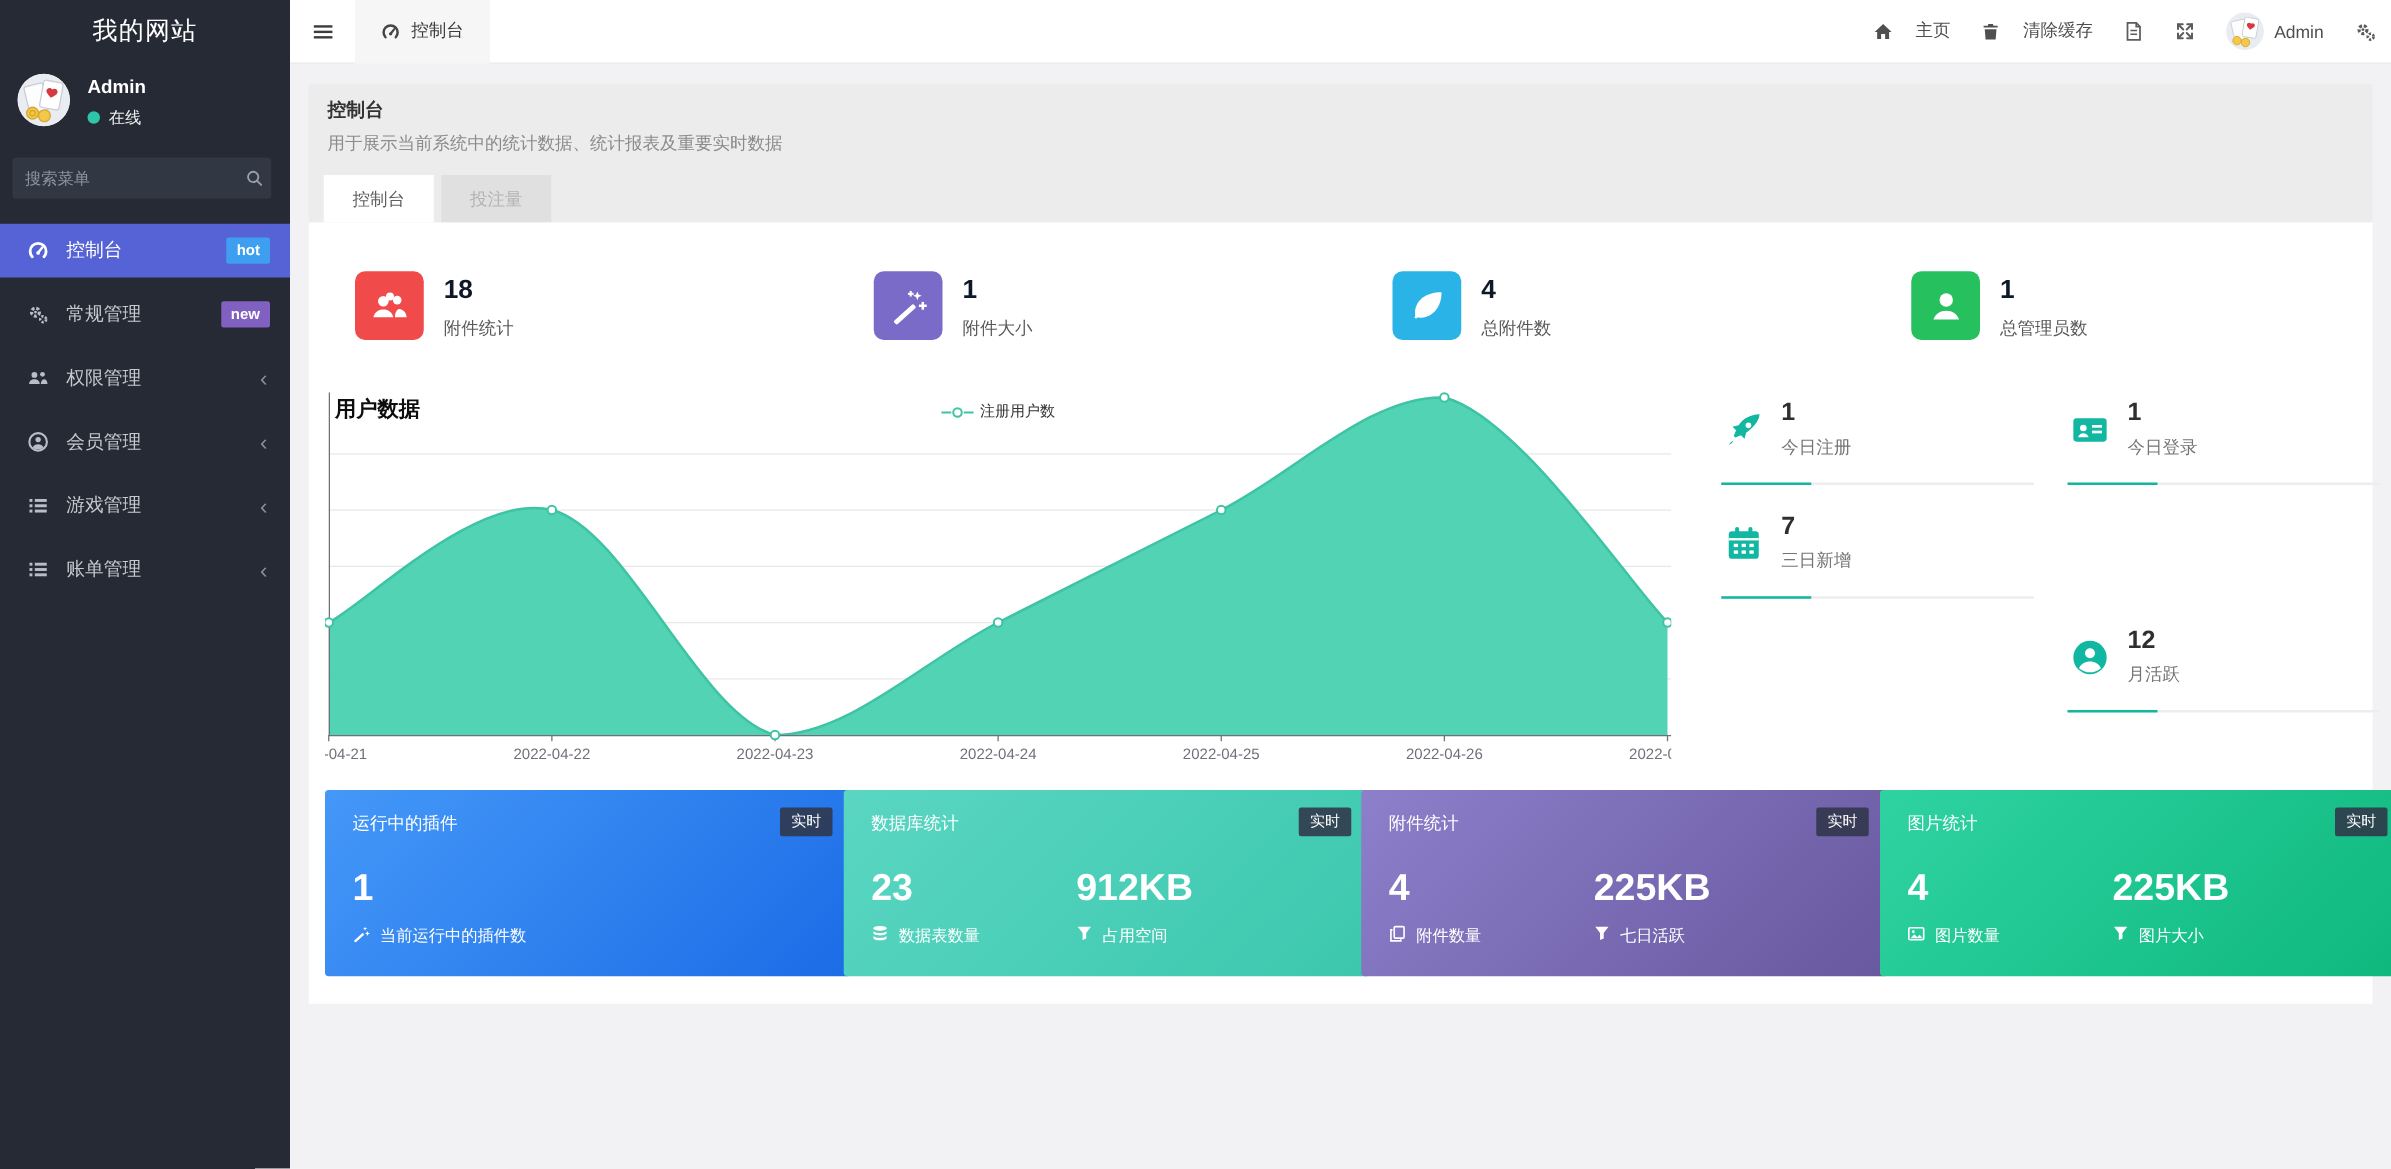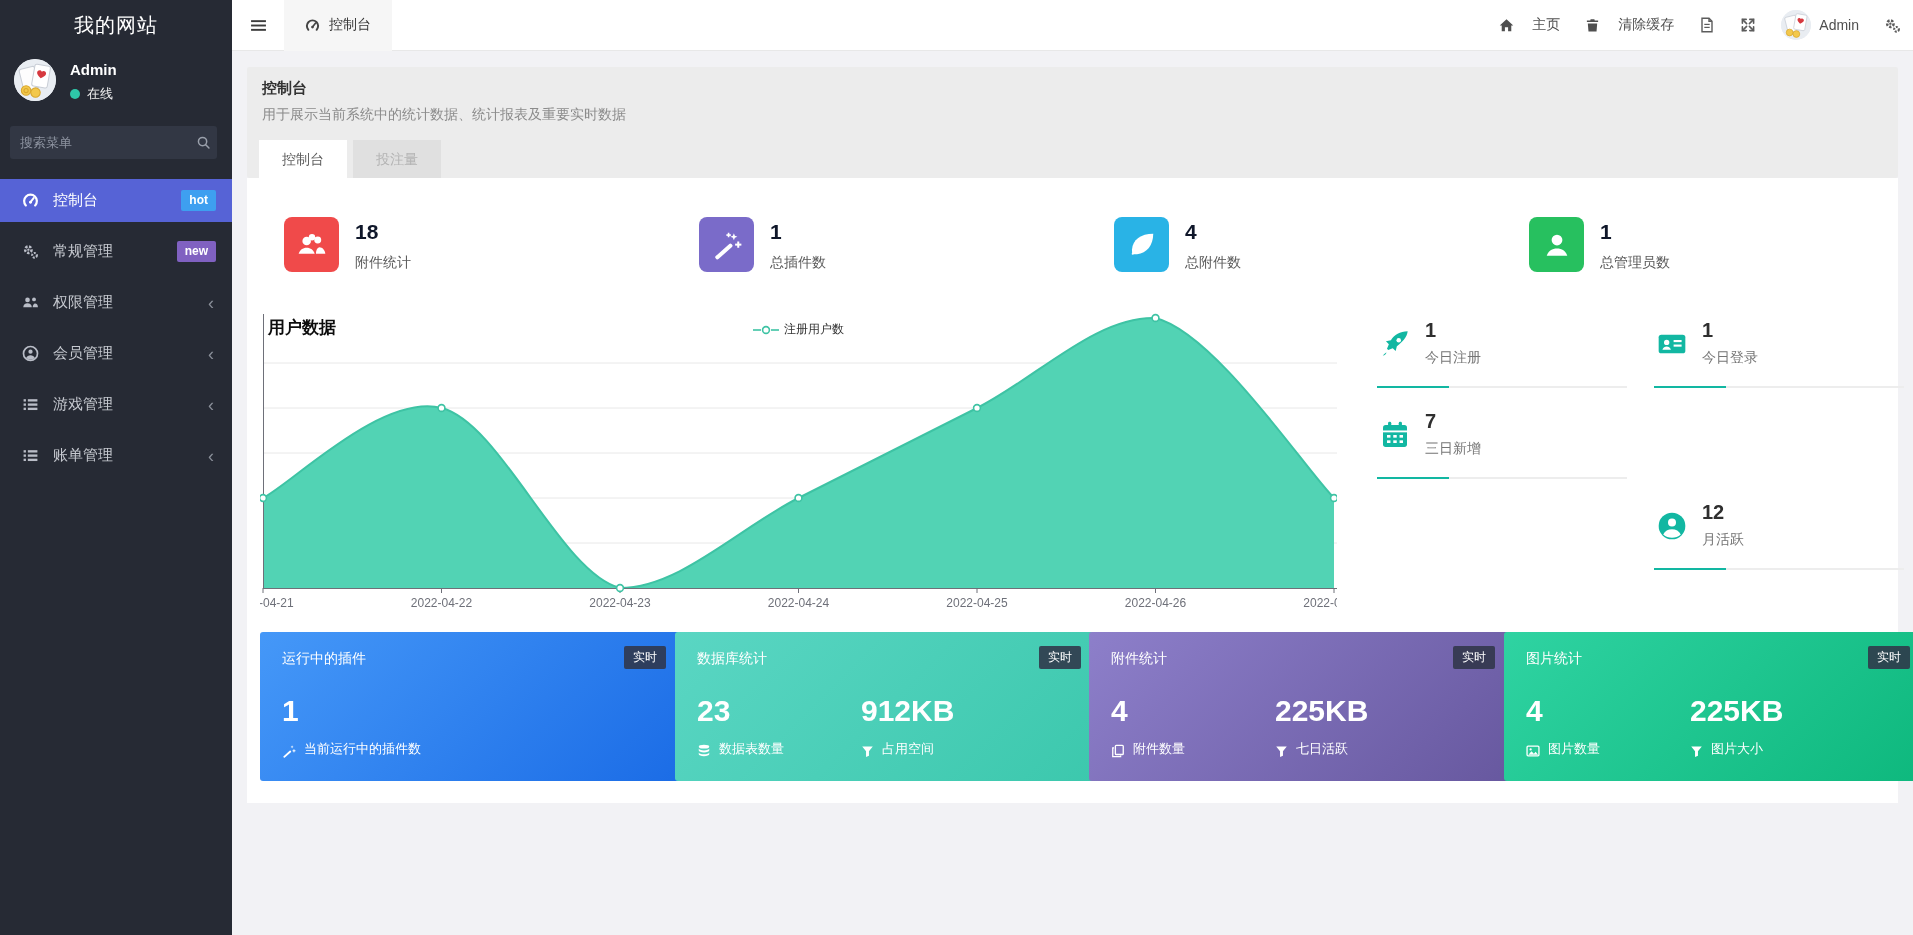--- a/index.html
+++ b/index.html
@@ -78,21 +78,21 @@
   .mini .m-line { position:absolute; left:0; bottom:0; width:100%; height:2px; background:#ededed; }
   .mini .m-line i { display:block; width:72px; height:2px; }
 
   
   .sum-card { position:absolute; top:454px; width:421px; height:149px; border-radius:3px; color:#fff; }
   .sc-title { position:absolute; left:22px; top:18px; font-size:14px; }
   .sc-badge { position:absolute; right:15px; top:14px; background:rgba(48,54,73,0.88); color:#fff; font-size:12px;
               padding:3px 9px; border-radius:2px; }
   .sc-val { position:absolute; left:22px; top:62px; font-size:30px; font-weight:bold; }
   .sc-val2 { position:absolute; left:186px; top:62px; font-size:30px; font-weight:bold; }
-  .sc-foot { position:absolute; left:22px; top:108px; display:flex; align-items:flex-end; gap:8px; font-size:13px; }
+  .sc-foot { position:absolute; left:22px; top:108px; display:flex; align-items:flex-start; gap:8px; font-size:13px; }
   .sc-foot.right { left:186px; }
   .sc-foot .f-ic { display:flex; color:#fff; }
 </style>
 </head>
 <body>
 
 <div id="app">
 
   <div class="sidebar">
     <div class="side-title">我的网站</div>
@@ -325,21 +325,21 @@
             <rect x="1" y="15.6" width="17" height="3.2" rx="1.2" transform="rotate(-42 9.5 17.2)"></rect>
             <path d="M17.5 2.5l.8 2 2 .8-2 .8-.8 2-.8-2-2-.8 2-.8z"></path>
             <rect x="20.2" y="9.2" width="1.6" height="5"></rect>
             <rect x="18.5" y="10.9" width="5" height="1.6"></rect>
             <rect x="12.6" y="2.2" width="1.3" height="3.6"></rect>
             <rect x="11.5" y="3.4" width="3.6" height="1.3"></rect>
           </svg>
       </span>
       <span>
         <div class="stat-num">1</div>
-        <div class="stat-label">总插件数</div>
+        <div class="stat-label">附件大小</div>
       </span>
     </div>
 
     <div class="stat" style="left:867px">
       <span class="stat-ic" style="background-color: rgb(41, 179, 230);">
         <svg viewBox="0 0 24 24" width="30" height="30" fill="currentColor">
             <path d="M21 3C11 3 4.5 8 4 15.5c-.1 1.9.4 3.6.4 3.6s1.7.3 3.6.2C15.8 18.8 21 12 21 3z"></path>
             <path d="M4.2 19.6C7.8 13 13 8.4 18.2 6.2" stroke="#fff" stroke-width="1.4" fill="none"></path>
           </svg>
       </span>

